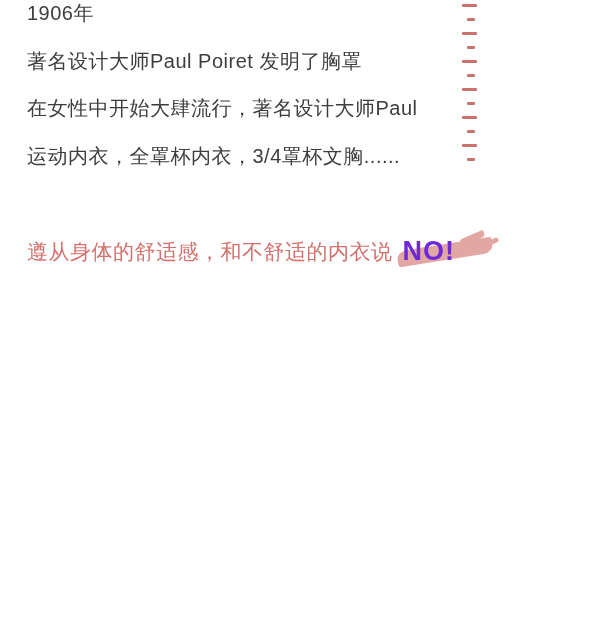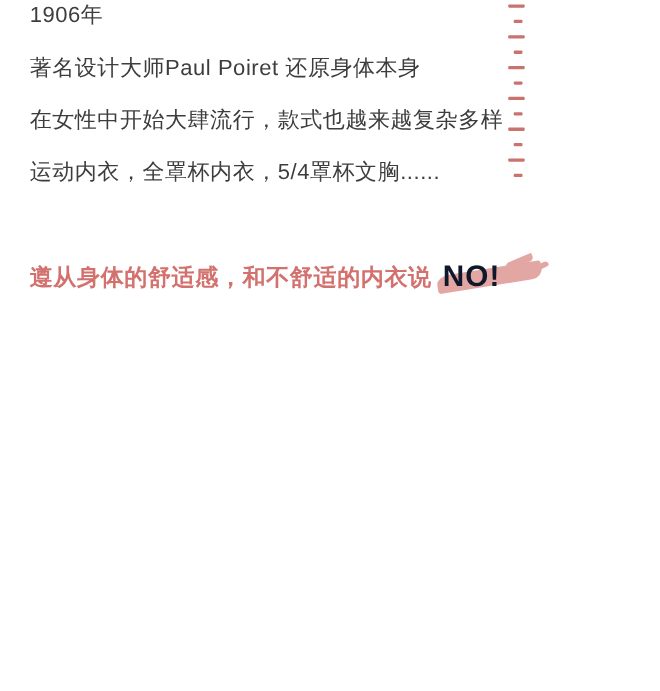--- a/index.html
+++ b/index.html
@@ -53,21 +53,21 @@
   .line.spacer {  }
 
   .emphasis-row {
     height: 47.6px;
     display: flex;
     align-items: center;
     white-space: nowrap;
   }
   .red-text {
     color: var(--accent, #d2716d);
-    font-weight: bold;
+    font-weight: normal;
     font-size: 21px;
     letter-spacing: 0.5px;
   }
   .no-wrap {
     position: relative;
     display: inline-block;
     margin-left: 10px;
   }
   .brush-stroke {
     position: absolute;
@@ -98,21 +98,21 @@
     top: 3px;
     width: 14px;
     height: 5px;
     background: var(--brush, #e3a7a3);
     transform: rotate(-18deg);
     border-radius: 1px 4px 2px 3px;
   }
   .no-text {
     position: relative;
     z-index: 1;
-    color: #0f172a;
+    color: #6d28d9;
     font-weight: 800;
     font-size: 27px;
     letter-spacing: 1px;
   }
 </style>
 </head>
 <body>
 
 <div class="page">
 
@@ -127,23 +127,23 @@
       <div class="dash short"></div>
       <div class="dash long"></div>
       <div class="dash short"></div>
       <div class="dash long"></div>
       <div class="dash short"></div>
     </div>
 
   <div class="content">
     <div id="paragraphs">
         <div class="line">1906年</div>
-        <div class="line">著名设计大师Paul Poiret 还原身体本身</div>
-        <div class="line">在女性中开始大肆流行，款式也越来越复杂多样</div>
-        <div class="line">运动内衣，全罩杯内衣，5/4罩杯文胸......</div>
+        <div class="line">著名设计大师Paul Poiret 发明了胸罩</div>
+        <div class="line">在女性中开始大肆流行，著名设计大师Paul</div>
+        <div class="line">运动内衣，全罩杯内衣，3/4罩杯文胸......</div>
         <div class="line spacer"></div>
       </div>
 
     <div class="emphasis-row">
       <span class="red-text">遵从身体的舒适感，和不舒适的内衣说</span>
       <span class="no-wrap">
         <span class="brush-stroke"></span>
         <span class="no-text">NO!</span>
       </span>
     </div>

